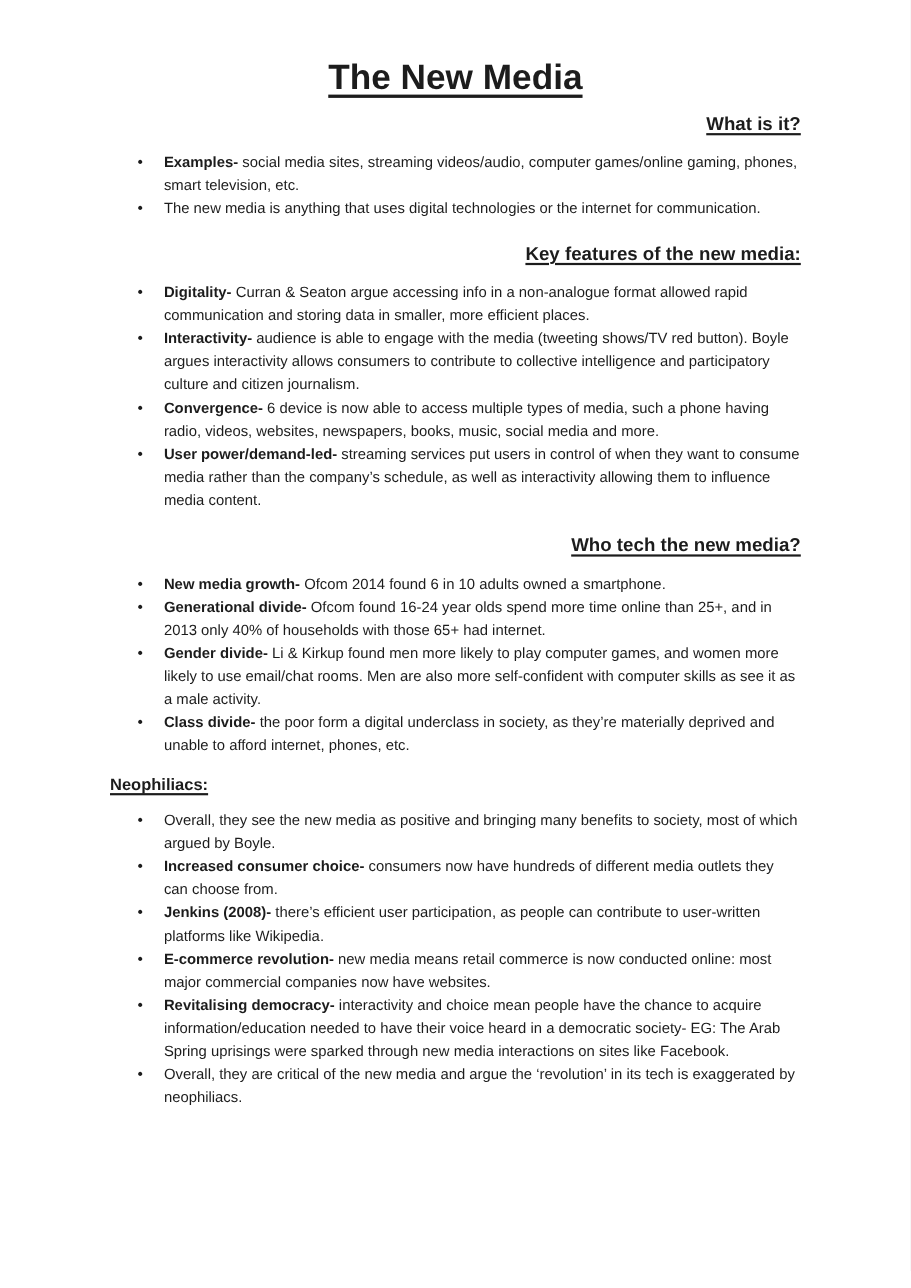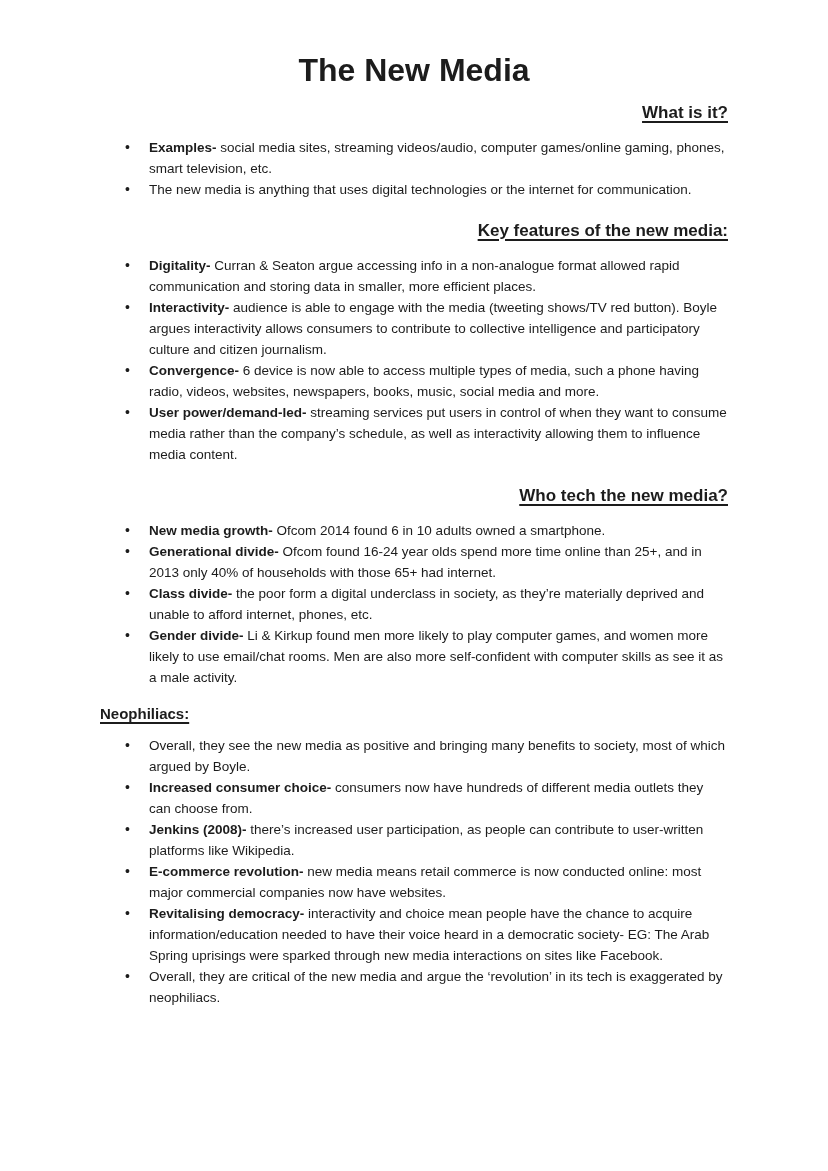--- a/index.html
+++ b/index.html
@@ -18,20 +18,21 @@
     font-family: "Liberation Sans", sans-serif;
     color: #1c1c1c;
     overflow: hidden;
   }
   .doc-title {
     margin: 0 0 12px 0;
     text-align: center;
     font-size: 32px;
     line-height: 40px;
     font-weight: bold;
+    text-decoration: underline;
     text-decoration-thickness: 3px;
     text-underline-offset: 5px;
   }
   .doc-section { margin: 0; }
   .section-heading {
     font-weight: bold;
     text-decoration: underline;
     text-decoration-thickness: 2px;
     text-underline-offset: 3px;
   }
@@ -97,32 +98,32 @@
           <li class="bullet-item"><span class="b">Convergence-</span><span> 6 device is now able to access multiple types of media, such a phone having radio, videos, websites, newspapers, books, music, social media and more.</span></li>
           <li class="bullet-item"><span class="b">User power/demand-led-</span><span> streaming services put users in control of when they want to consume media rather than the company’s schedule, as well as interactivity allowing them to influence media content.</span></li>
         </ul>
   </section>
 
   <section class="doc-section">
     <h2 class="section-heading center">Who tech the new media?</h2>
     <ul class="bullet-list">
           <li class="bullet-item"><span class="b">New media growth-</span><span> Ofcom 2014 found 6 in 10 adults owned a smartphone.</span></li>
           <li class="bullet-item"><span class="b">Generational divide-</span><span> Ofcom found 16-24 year olds spend more time online than 25+, and in 2013 only 40% of households with those 65+ had internet.</span></li>
+          <li class="bullet-item"><span class="b">Gender divide-</span><span> </span><span class="i">Li &amp; Kirkup</span><span> found men more likely to play computer games, and women more likely to use email/chat rooms. Men are also more self-confident with computer skills as see it as a male activity.</span></li>
           <li class="bullet-item"><span class="b">Class divide-</span><span> the poor form a digital underclass in society, as they’re materially deprived and unable to afford internet, phones, etc.</span></li>
-          <li class="bullet-item"><span class="b">Gender divide-</span><span> </span><span class="i">Li &amp; Kirkup</span><span> found men more likely to play computer games, and women more likely to use email/chat rooms. Men are also more self-confident with computer skills as see it as a male activity.</span></li>
         </ul>
   </section>
 
 
   <section class="doc-section">
     <h2 class="section-heading left">Neophiliacs:</h2>
     <ul class="bullet-list">
           <li class="bullet-item"><span>Overall, they see the new media as positive and bringing many benefits to society, most of which argued by </span><span class="i">Boyle</span><span>.</span></li>
           <li class="bullet-item"><span class="b">Increased consumer choice-</span><span> consumers now have hundreds of different media outlets they can choose from.</span></li>
-          <li class="bullet-item"><span class="b i">Jenkins (2008)-</span><span> there’s increased user participation, as people can contribute to user-written platforms like Wikipedia.</span></li>
+          <li class="bullet-item"><span class="b i">Jenkins (2008)-</span><span> there’s efficient user participation, as people can contribute to user-written platforms like Wikipedia.</span></li>
           <li class="bullet-item"><span class="b">E-commerce revolution-</span><span> new media means retail commerce is now conducted online: most major commercial companies now have websites.</span></li>
           <li class="bullet-item"><span class="b">Revitalising democracy-</span><span> interactivity and choice mean people have the chance to acquire information/education needed to have their voice heard in a democratic society- </span><span class="i">EG: The Arab Spring uprisings were sparked through new media interactions on sites like Facebook.</span></li>
         </ul>
   </section>
 
   <section class="doc-section">
     <ul class="bullet-list">
           <li class="bullet-item"><span>Overall, they are critical of the new media and argue the ‘revolution’ in its tech is exaggerated by neophiliacs.</span></li>
         </ul>
   </section>

